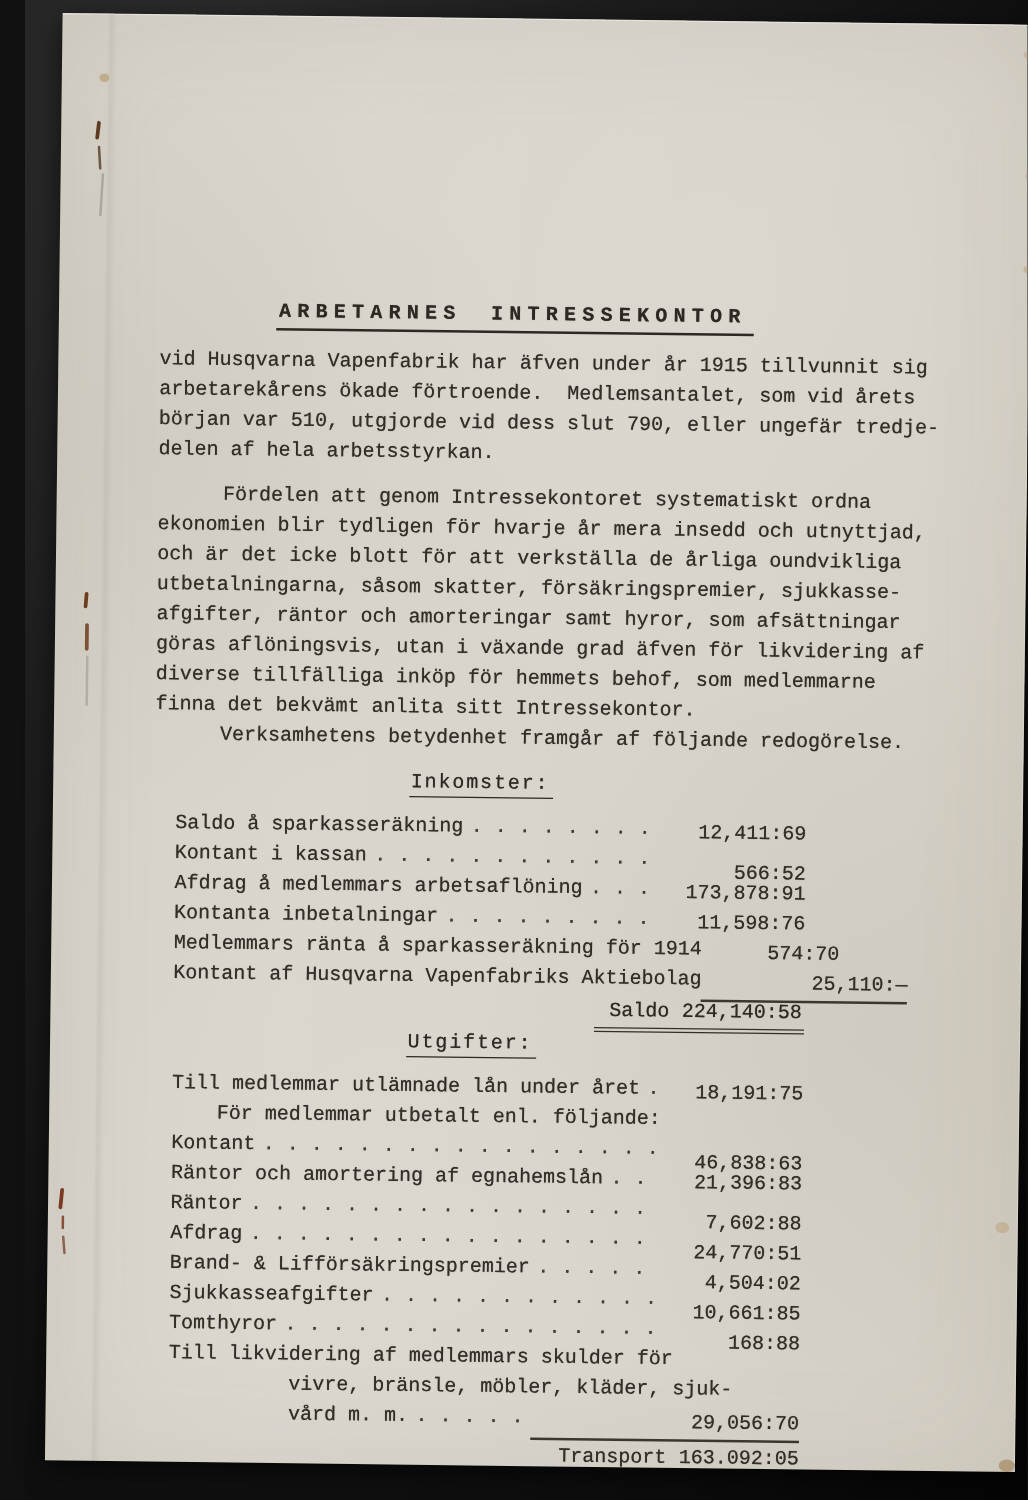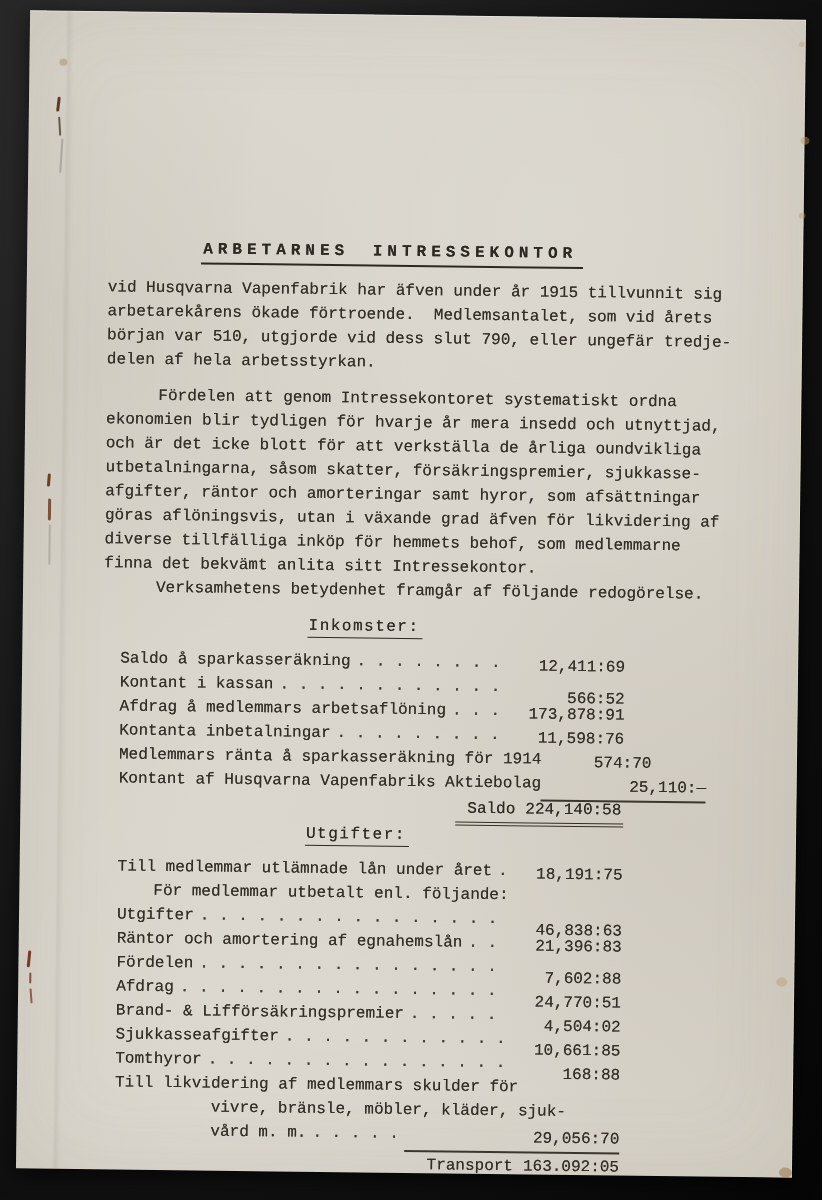--- a/index.html
+++ b/index.html
@@ -3,20 +3,21 @@
 <meta charset="utf-8">
 <style>
   html,body{margin:0;padding:0;}
   body{
     width:822px;height:1200px;overflow:hidden;position:relative;
     background:#111;font-family:"Liberation Mono","DejaVu Sans Mono",monospace;
   }
   .bg{
     position:absolute;inset:0;
     background:radial-gradient(ellipse at 16% 6%, #2d2d2d 0%, #1c1c1c 38%, #0e0e0e 75%, #050505 100%);
+    margin-left:20px;
   }
   .paper{
     position:absolute;left:23px;top:15px;width:776px;height:1158px;
     background:linear-gradient(94deg,#d5d1c7 0%,#dad6cd 28%,#d8d4cb 55%,#d6d1c7 85%,#d3cec3 100%);
     transform:rotate(0.7deg);transform-origin:50% 50%;
     box-shadow:0 6px 22px rgba(0,0,0,0.65), inset 0 1px 0 rgba(255,255,255,0.4),
                inset -1px 0 0 rgba(255,255,255,0.22), inset 0 0 90px rgba(120,108,86,0.10);
   }
   .paper::before{ 
     content:"";position:absolute;inset:0;pointer-events:none;
@@ -155,31 +156,31 @@
           <div class="row">
     <span class="lbl">Till medlemmar utlämnade lån under året</span>
     <span class="leader">. . . . . . . . . . . . . . . . . . . . . . . . . . . . . . . . . . . . . . . .</span>
     <span class="amt">18,191:75</span>
   </div>
           <div class="row ind1">
     <span class="lbl">För medlemmar utbetalt enl. följande:</span>
 
   </div>
           <div class="row low">
-    <span class="lbl">Utgifter</span>
+    <span class="lbl">Kontant</span>
     <span class="leader">. . . . . . . . . . . . . . . . . . . . . . . . . . . . . . . . . . . . . . . .</span>
     <span class="amt">46,838:63</span>
   </div>
           <div class="row">
     <span class="lbl">Räntor och amortering af egnahemslån</span>
     <span class="leader">. . . . . . . . . . . . . . . . . . . . . . . . . . . . . . . . . . . . . . . .</span>
     <span class="amt">21,396:83</span>
   </div>
           <div class="row low">
-    <span class="lbl">Fördelen</span>
+    <span class="lbl">Räntor</span>
     <span class="leader">. . . . . . . . . . . . . . . . . . . . . . . . . . . . . . . . . . . . . . . .</span>
     <span class="amt">7,602:88</span>
   </div>
           <div class="row low">
     <span class="lbl">Afdrag</span>
     <span class="leader">. . . . . . . . . . . . . . . . . . . . . . . . . . . . . . . . . . . . . . . .</span>
     <span class="amt">24,770:51</span>
   </div>
           <div class="row low">
     <span class="lbl">Brand- &amp; Lifförsäkringspremier</span>

